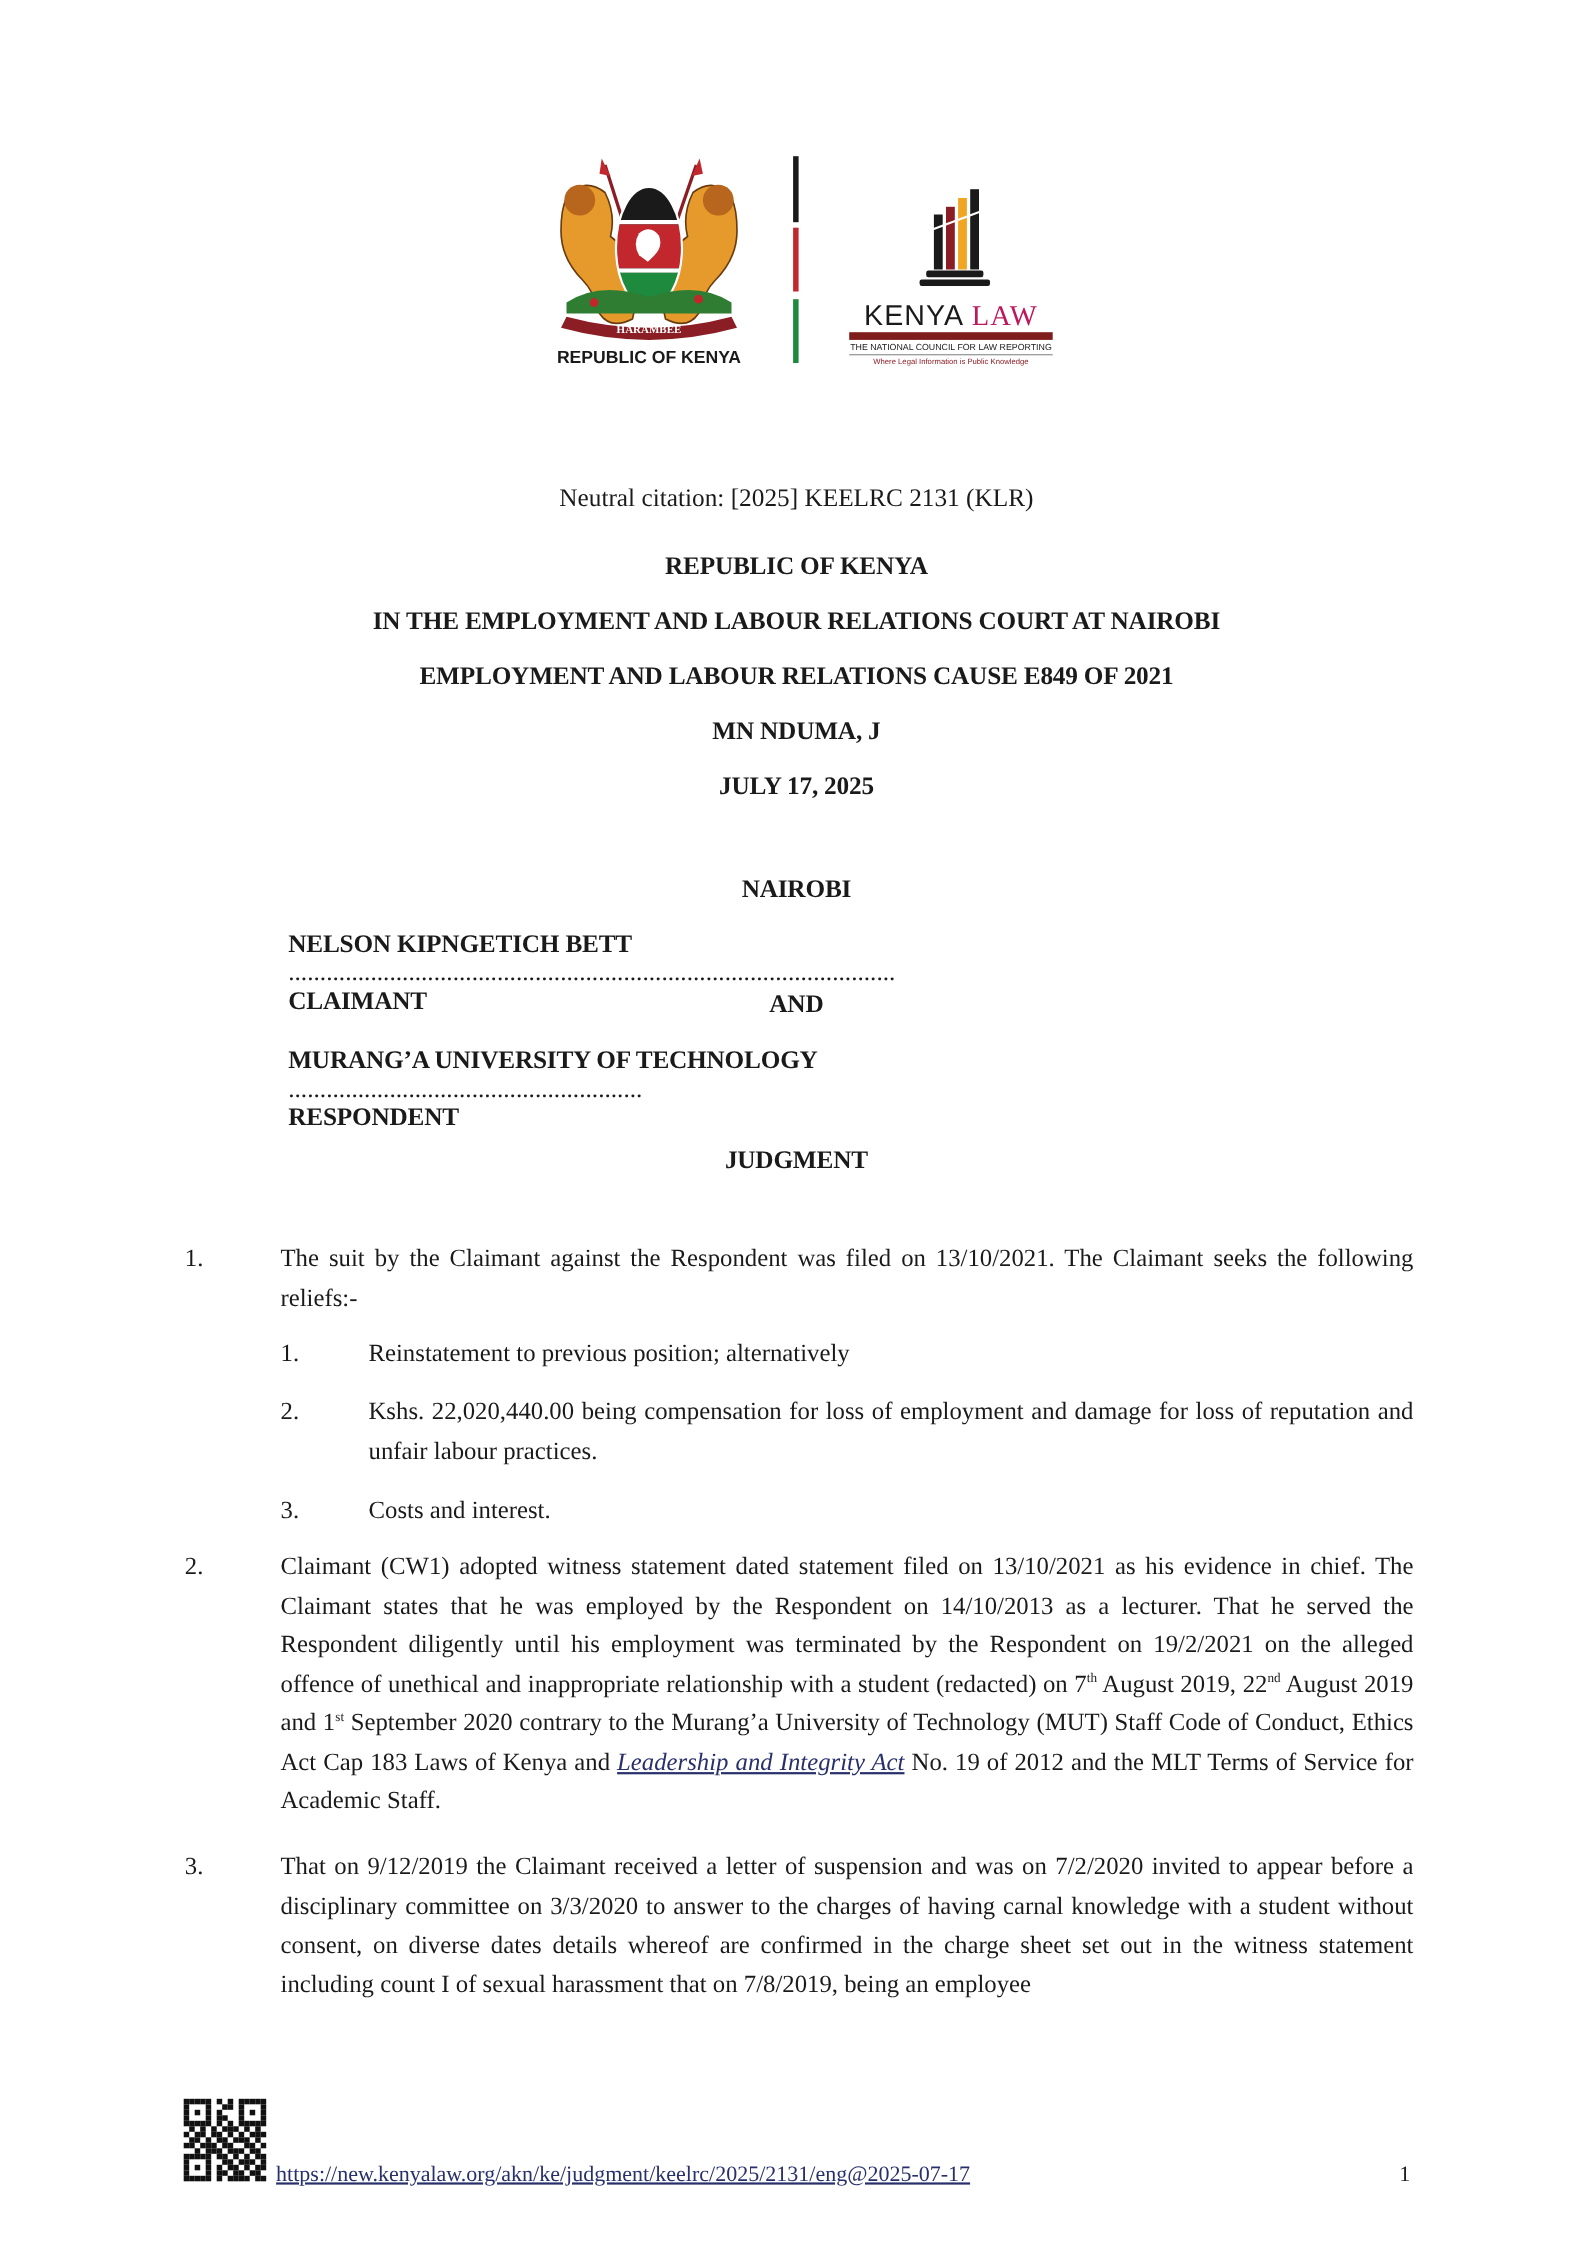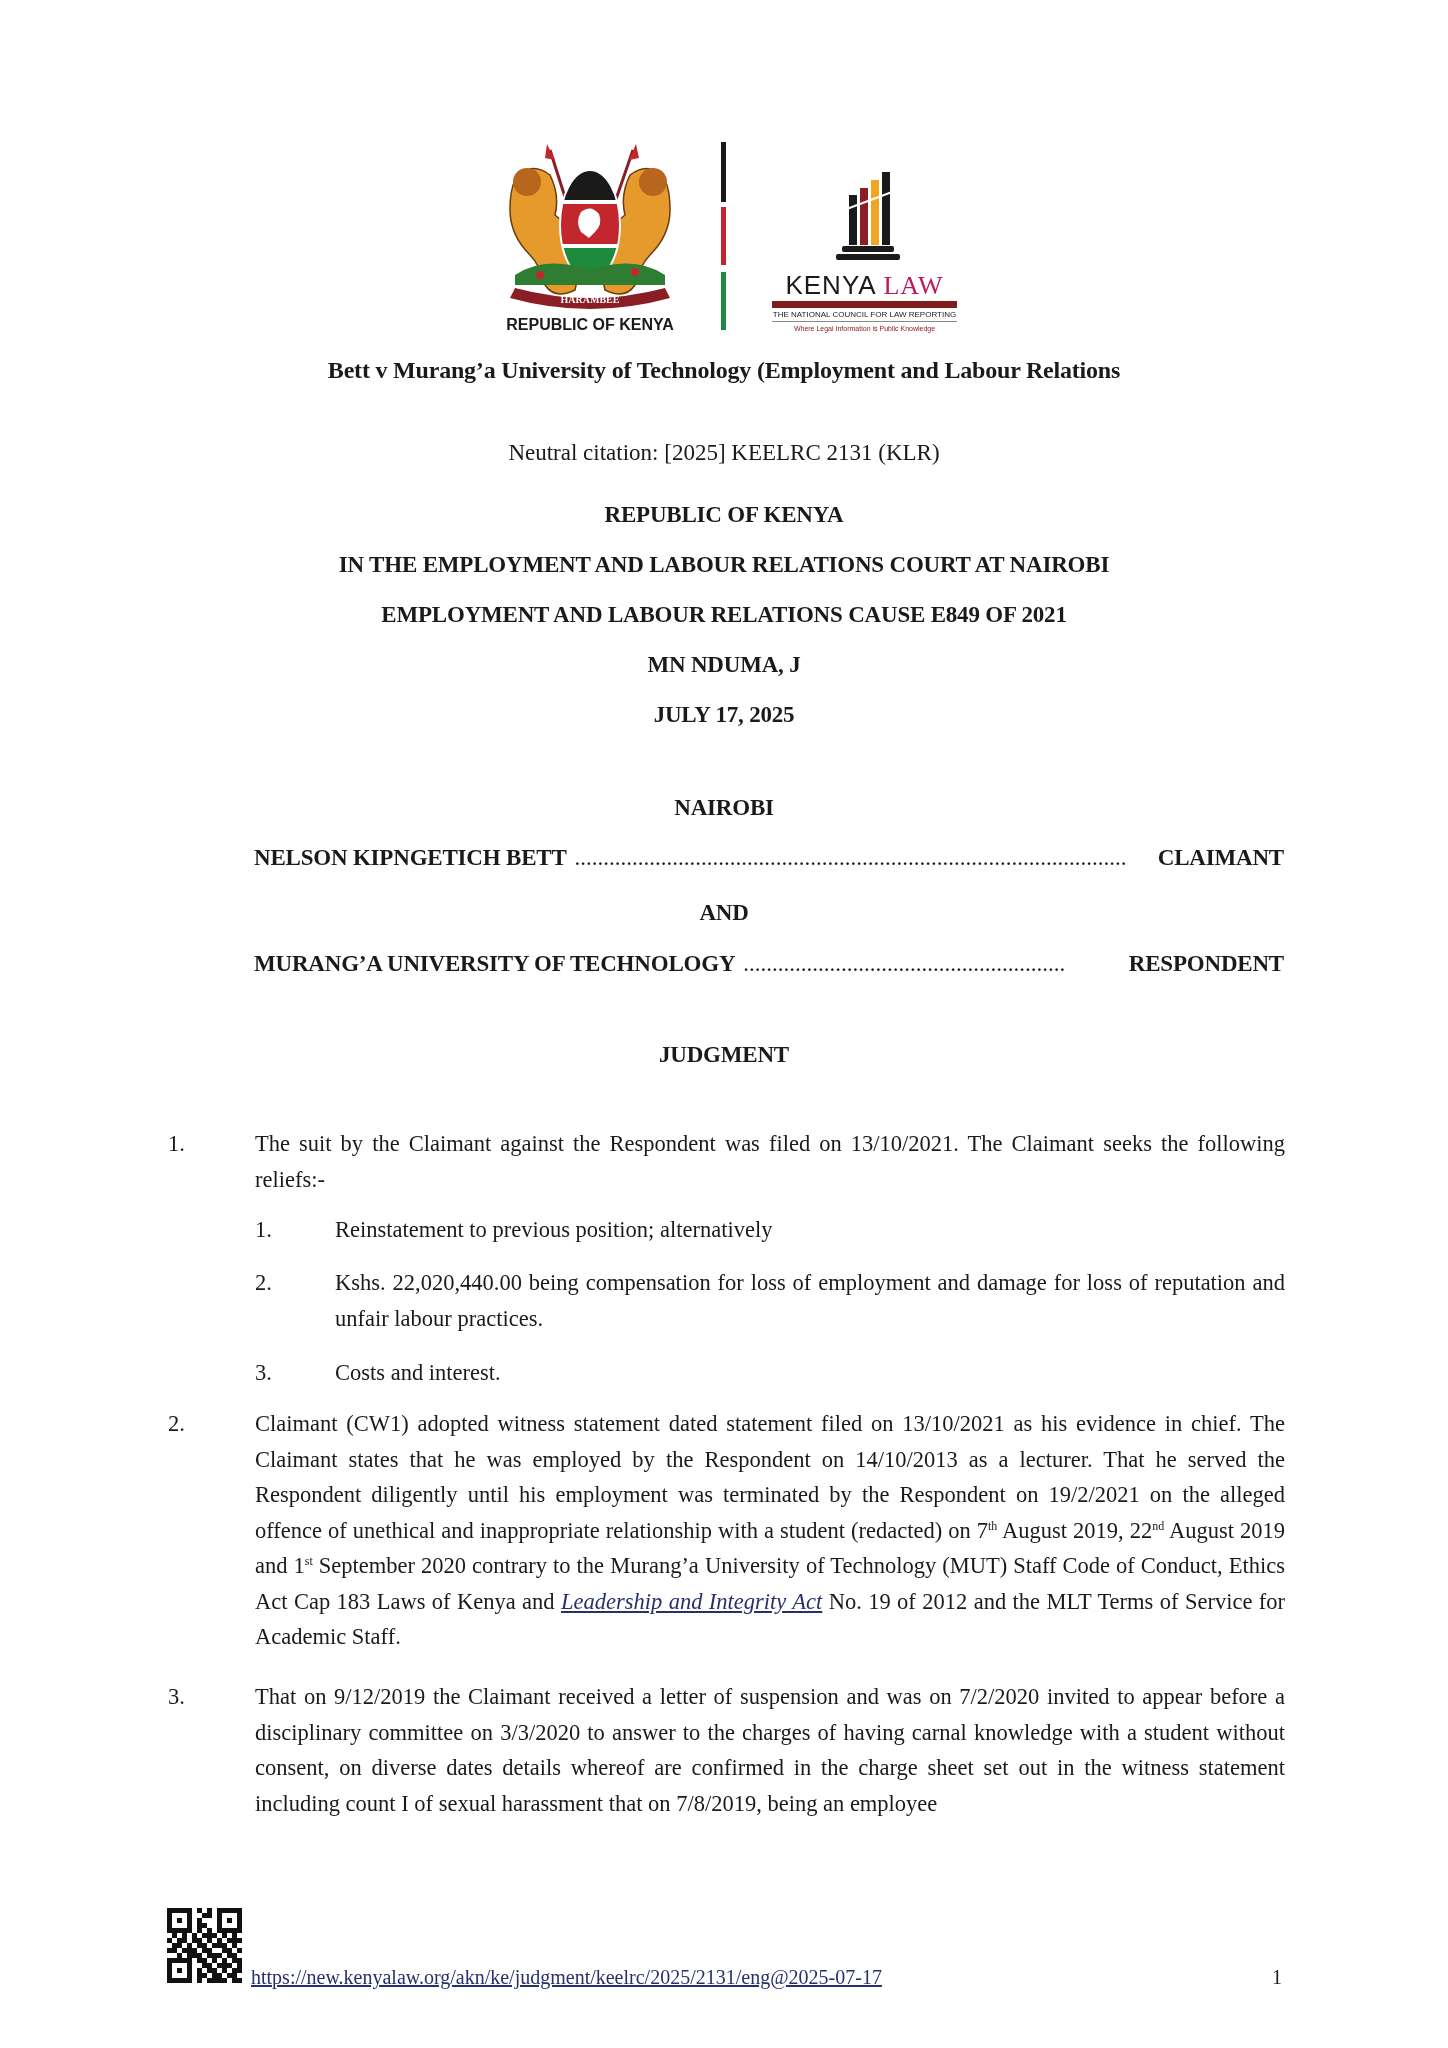--- a/index.html
+++ b/index.html
@@ -4,21 +4,21 @@
 <style>
   html, body { margin:0; padding:0; background:#ffffff; }
   body { width:1448px; height:2048px; position:relative; overflow:hidden;
          font-family:"Liberation Serif", "DejaVu Serif", serif; color:#1a1a1a; }
   .abs { position:absolute; }
   .center { left:0; width:1448px; text-align:center; }
   .title { font-size:24px; line-height:35px; font-weight:bold; letter-spacing:-0.2px; }
   .neutral { font-size:23px; }
   .hdr { font-size:23px; font-weight:bold; letter-spacing:-0.2px; }
   .party { position:absolute; left:254px; width:1030px; display:flex; align-items:baseline;
-           font-size:23px; font-weight:bold; letter-spacing:-0.2px; }
+           font-size:23px; font-weight:bold; letter-spacing:-0.2px;flex-direction:column; }
   .party .dots { flex:1; overflow:hidden; white-space:nowrap; margin:0 8px; letter-spacing:0; font-weight:normal; }
   .para { position:absolute; left:168px; width:1117px; font-size:22.5px; line-height:35.5px; }
   .para .num { position:absolute; left:0; top:0; }
   .para .txt { margin-left:87px; text-align:justify; }
   .sub { position:absolute; left:255px; width:1030px; font-size:22.5px; line-height:35.5px; }
   .sub .num { position:absolute; left:0; top:0; }
   .sub .txt { margin-left:80px; text-align:justify; }
   .link { color:#27306b; font-style:italic; text-decoration:underline; }
   sup { font-size:12px; line-height:0; vertical-align:super; }
   .footer-url { color:#27306b; text-decoration:underline; font-size:20px; }
@@ -86,21 +86,20 @@
   </svg>
   <div style="text-align:center;font-family:'Liberation Sans',sans-serif;font-size:26px;letter-spacing:1px;line-height:30px;margin-top:6px;">
     <span style="color:#1a1a1a;">KENYA</span>
     <span style="color:#be185d;font-family:Liberation Serif, serif;">LAW</span>
   </div>
   <div style="text-align:center;font-family:'Liberation Sans',sans-serif;font-size:8px;color:#1a1a1a;border-top:7px solid #7f1d1d;border-bottom:1px solid #888;padding:2px 0;margin:0 10px;">THE NATIONAL COUNCIL FOR LAW REPORTING</div>
   <div style="text-align:center;font-family:'Liberation Sans',sans-serif;font-size:7px;color:#8b1d24;margin-top:3px;">Where Legal Information is Public Knowledge</div>
 </div>
 
 <div class="abs center title" style="top:353px;">
-  <div>Bett v Murang’a University of Technology (Employment and Labour Relations</div>
 </div>
 <div class="abs center neutral" style="top:440px;">Neutral citation: [2025] KEELRC 2131 (KLR)</div>
 
 <div class="abs center hdr" style="top:502px;">REPUBLIC OF KENYA</div>
 <div class="abs center hdr" style="top:552px;">IN THE EMPLOYMENT AND LABOUR RELATIONS COURT AT NAIROBI</div>
 <div class="abs center hdr" style="top:602px;">EMPLOYMENT AND LABOUR RELATIONS CAUSE E849 OF 2021</div>
 <div class="abs center hdr" style="top:652px;">MN NDUMA, J</div>
 <div class="abs center hdr" style="top:702px;">JULY 17, 2025</div>
 
 <div class="abs center hdr" style="top:795px;">NAIROBI</div>

